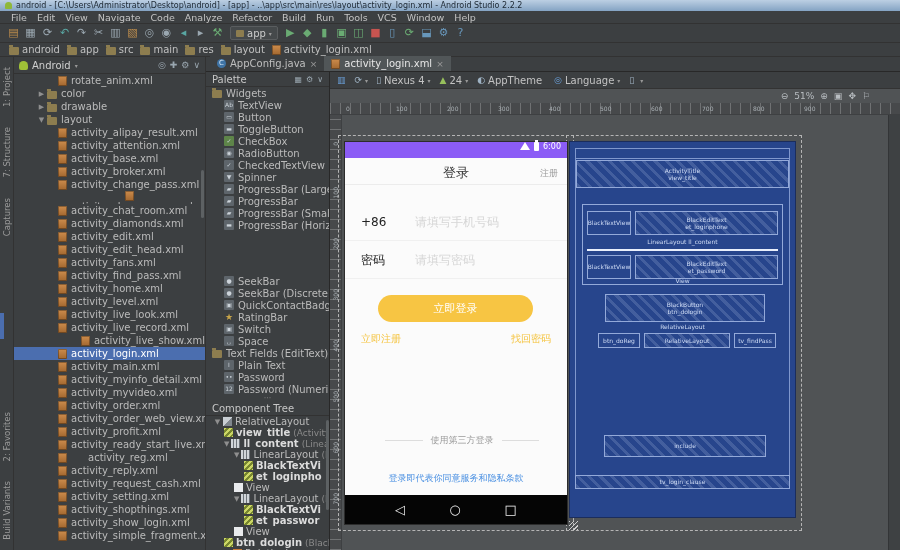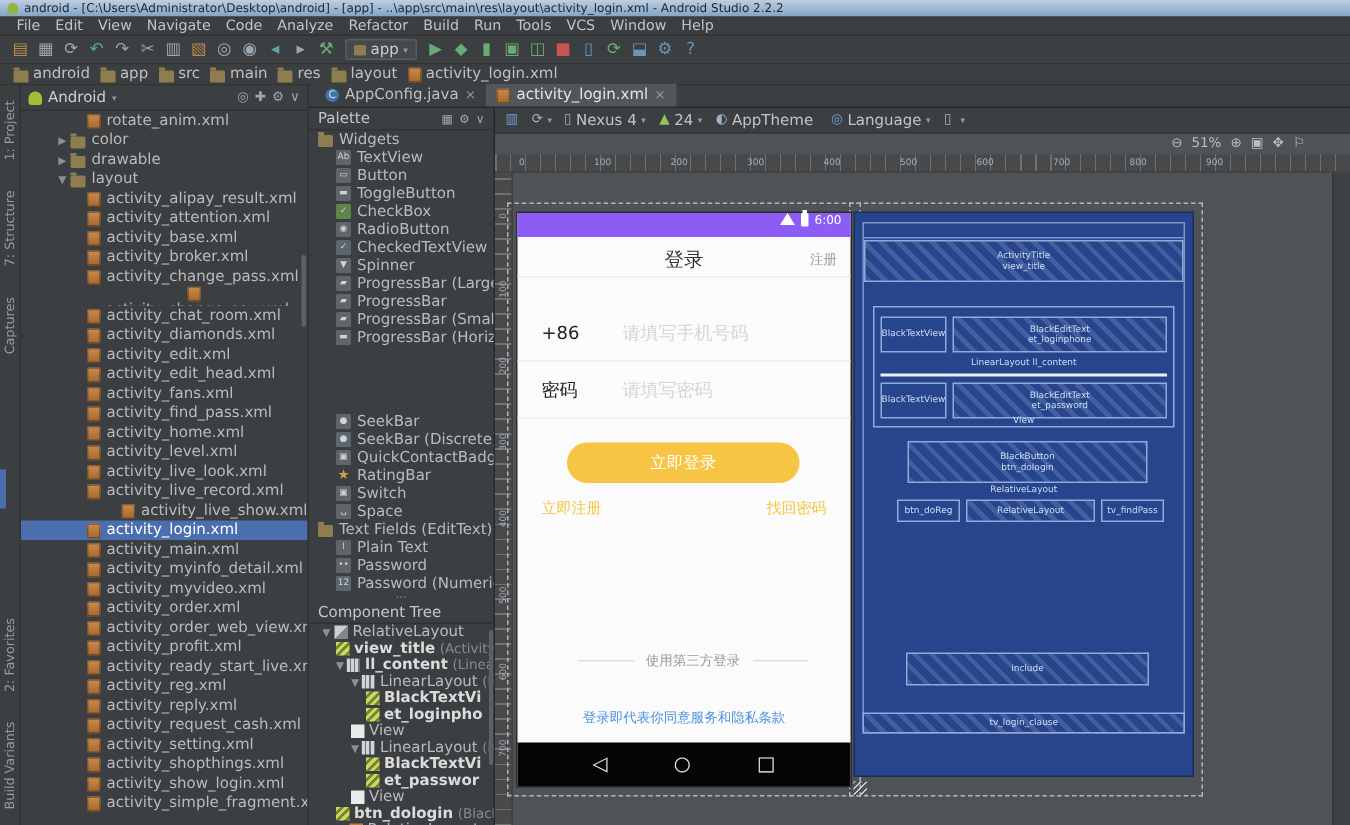--- a/index.html
+++ b/index.html
@@ -398,21 +398,21 @@
           <div class="trow" style="padding-left: 44px;">
 
             <span class="ic ic-xml"></span>
             <span>activity_profit.xml</span>
           </div>
           <div class="trow" style="padding-left: 44px;">
 
             <span class="ic ic-xml"></span>
             <span>activity_ready_start_live.xml</span>
           </div>
-          <div class="trow" style="padding-left: 44px;">
+          <div class="trow" style="padding-left: 44px; gap: 17px;">
 
             <span class="ic ic-xml"></span>
             <span>activity_reg.xml</span>
           </div>
           <div class="trow" style="padding-left: 44px;">
 
             <span class="ic ic-xml"></span>
             <span>activity_reply.xml</span>
           </div>
           <div class="trow" style="padding-left: 44px;">

